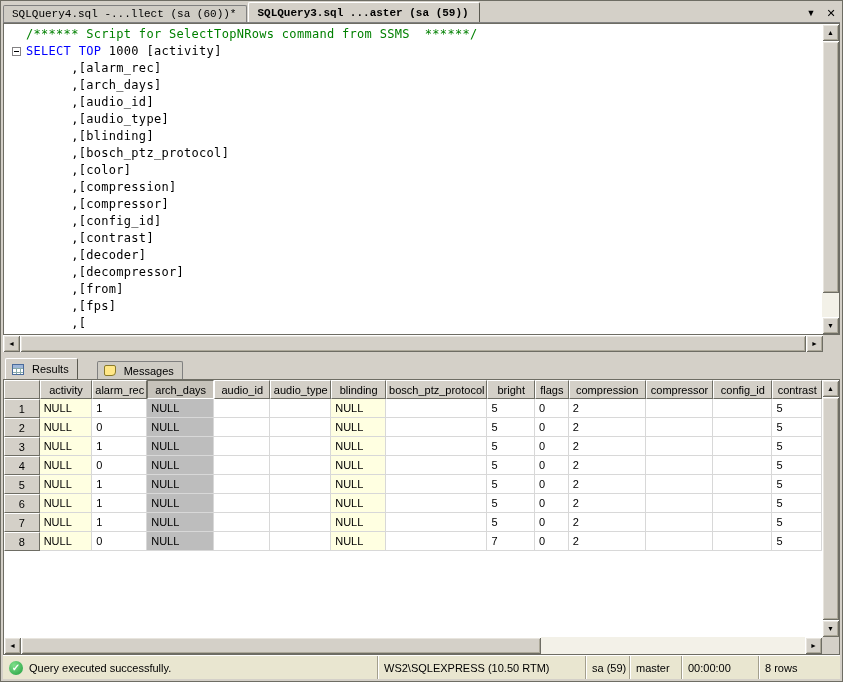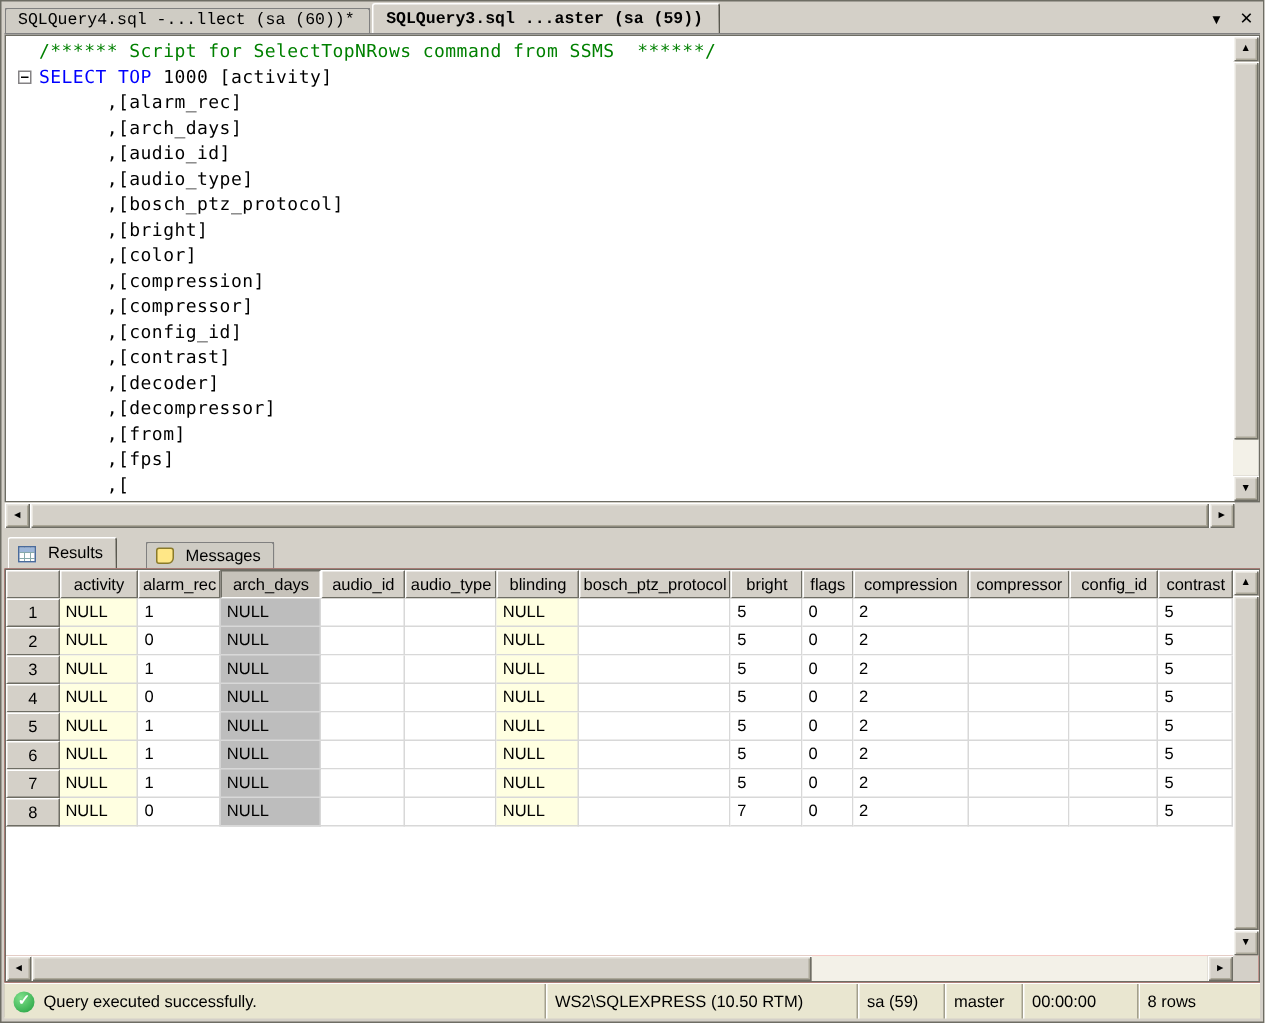--- a/index.html
+++ b/index.html
@@ -74,21 +74,21 @@
   .grid td.sel { background:#bdbdbd; }
   .results-vscroll { position:absolute; top:0; right:0; bottom:17px; width:17px; background:#f3f1e8; }
   .results-hscroll { position:absolute; left:0; right:17px; bottom:0; height:17px; background:#f3f1e8; }
   .results-corner { position:absolute; right:0; bottom:0; width:17px; height:17px; background:#d4d0c8; }
 
   
   .statusbar { height:24px; display:flex; align-items:stretch; background:#e9e6d0; border-top:1px solid #ffffff; box-shadow:0 -1px 0 #aca899; font-size:11px; }
   .status-left { flex:1; display:flex; align-items:center; padding-left:6px; gap:6px; overflow:hidden; }
   .check-icon { width:14px; height:14px; flex:none; border-radius:50%; background:radial-gradient(circle at 35% 30%, #7fe08a, #1f9e3d); color:#fff; font-size:10px; line-height:14px; text-align:center; font-weight:bold; }
   .status-panel { display:flex; align-items:center; padding:0 6px; border-left:1px solid #a39f8d; box-shadow:inset 1px 0 0 #ffffff; white-space:nowrap; }
-  .w-server { width:208px; } .w-user { width:58px; } .w-db { width:52px; } .w-time { width:58px; } .w-rows { width:82px;margin-left:19px; }
+  .w-server { width:208px; } .w-user { width:44px; } .w-db { width:52px; } .w-time { width:58px; } .w-rows { width:82px;margin-left:19px; }
 </style>
 </head>
 <body>
 
 <div class="window">
 
   <div class="tabbar">
     <div class="tab">
       <span>SQLQuery4.sql -...llect (sa (60))*</span>
     </div>
@@ -125,25 +125,25 @@
           <div class="code-line">
             <span class="fold-cell"></span>
             <span class="code-text"><span class="tok-p">      ,[audio_id]</span></span>
           </div>
           <div class="code-line">
             <span class="fold-cell"></span>
             <span class="code-text"><span class="tok-p">      ,[audio_type]</span></span>
           </div>
           <div class="code-line">
             <span class="fold-cell"></span>
+            <span class="code-text"><span class="tok-p">      ,[blinding]</span></span>
+          </div>
+          <div class="code-line">
+            <span class="fold-cell"></span>
             <span class="code-text"><span class="tok-p">      ,[bosch_ptz_protocol]</span></span>
-          </div>
-          <div class="code-line">
-            <span class="fold-cell"></span>
-            <span class="code-text"><span class="tok-p">      ,[bright]</span></span>
           </div>
           <div class="code-line">
             <span class="fold-cell"></span>
             <span class="code-text"><span class="tok-p">      ,[color]</span></span>
           </div>
           <div class="code-line">
             <span class="fold-cell"></span>
             <span class="code-text"><span class="tok-p">      ,[compression]</span></span>
           </div>
           <div class="code-line">

